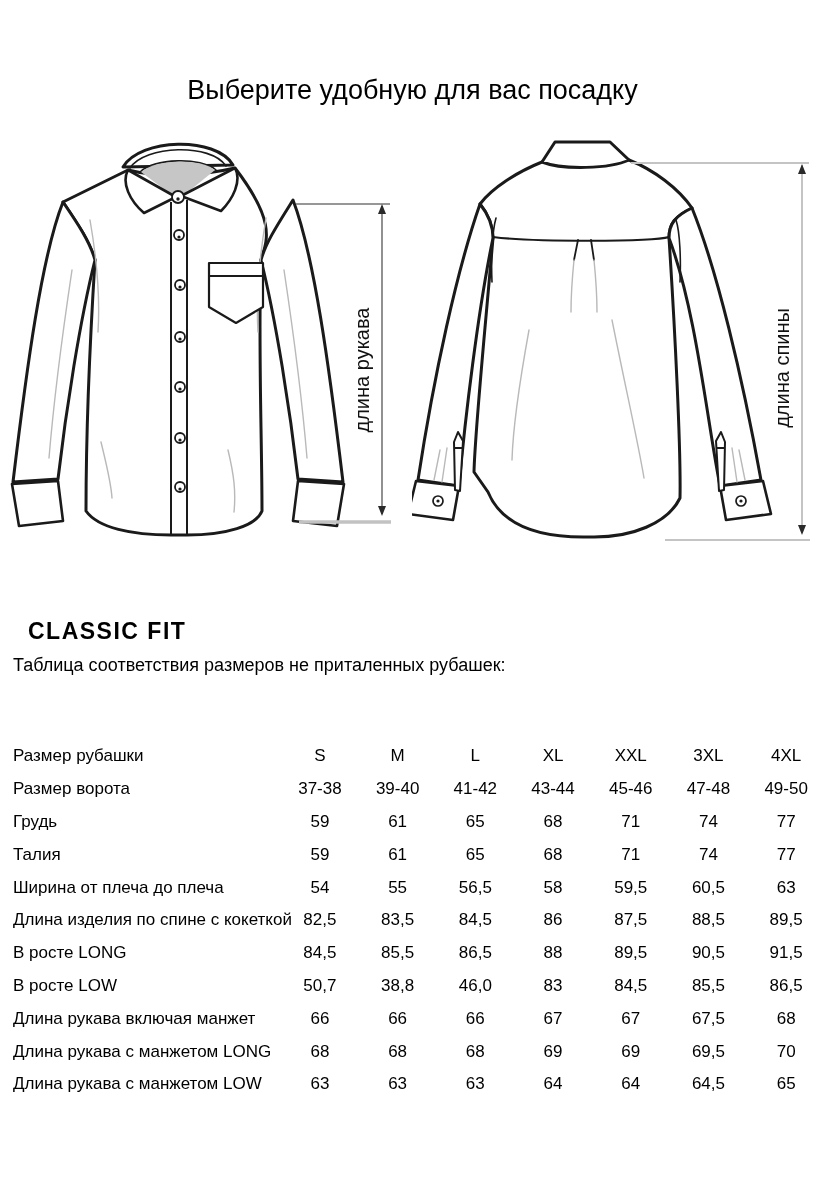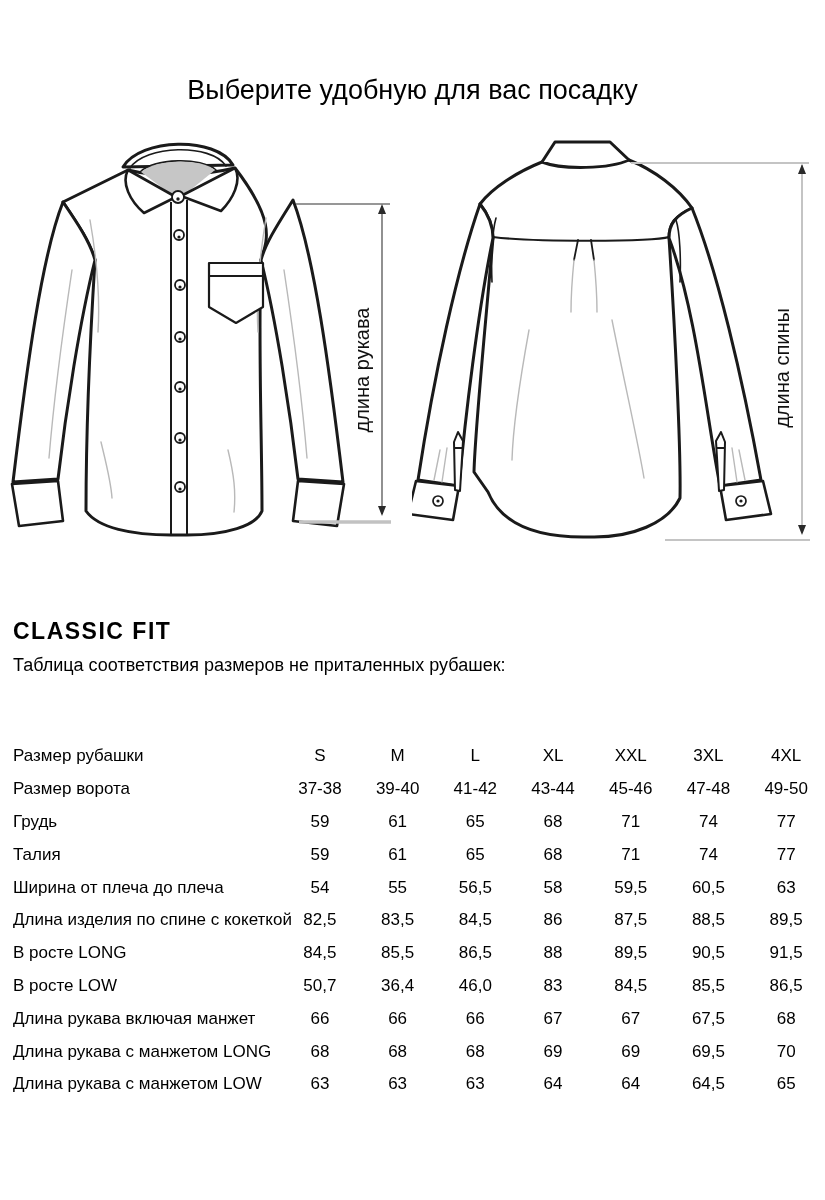--- a/index.html
+++ b/index.html
@@ -22,21 +22,21 @@
   }
   .diagram{position:absolute;top:120px;left:0;width:825px;height:480px;}
   .diagram svg{position:absolute;top:0;}
   .svg-front{left:0;}
   .svg-back{left:412px;}
   .dim-label{
     font-family:"Liberation Sans","DejaVu Sans",sans-serif;
     font-size:20px;fill:#111;
   }
   .fit-heading{
-    position:absolute;top:618px;left:13px;
+    position:absolute;top:618px;left:28px;
     font-size:23px;font-weight:700;letter-spacing:1.5px;color:#000;
   }
   .fit-subtitle{
     position:absolute;top:655px;left:13px;
     font-size:18px;font-weight:400;color:#000;
   }
   table.size-table{
     position:absolute;top:740px;left:0;width:825px;
     border-collapse:collapse;table-layout:fixed;padding-left:42px;
   }
@@ -244,21 +244,21 @@
         <td class="cell">85,5</td>
         <td class="cell">86,5</td>
         <td class="cell">88</td>
         <td class="cell">89,5</td>
         <td class="cell">90,5</td>
         <td class="cell">91,5</td>
       </tr>
       <tr>
         <th class="row-label">В росте LOW</th>
         <td class="cell">50,7</td>
-        <td class="cell">36,4</td>
+        <td class="cell">38,8</td>
         <td class="cell">46,0</td>
         <td class="cell">83</td>
         <td class="cell">84,5</td>
         <td class="cell">85,5</td>
         <td class="cell">86,5</td>
       </tr>
       <tr>
         <th class="row-label">Длина рукава включая манжет</th>
         <td class="cell">66</td>
         <td class="cell">66</td>

